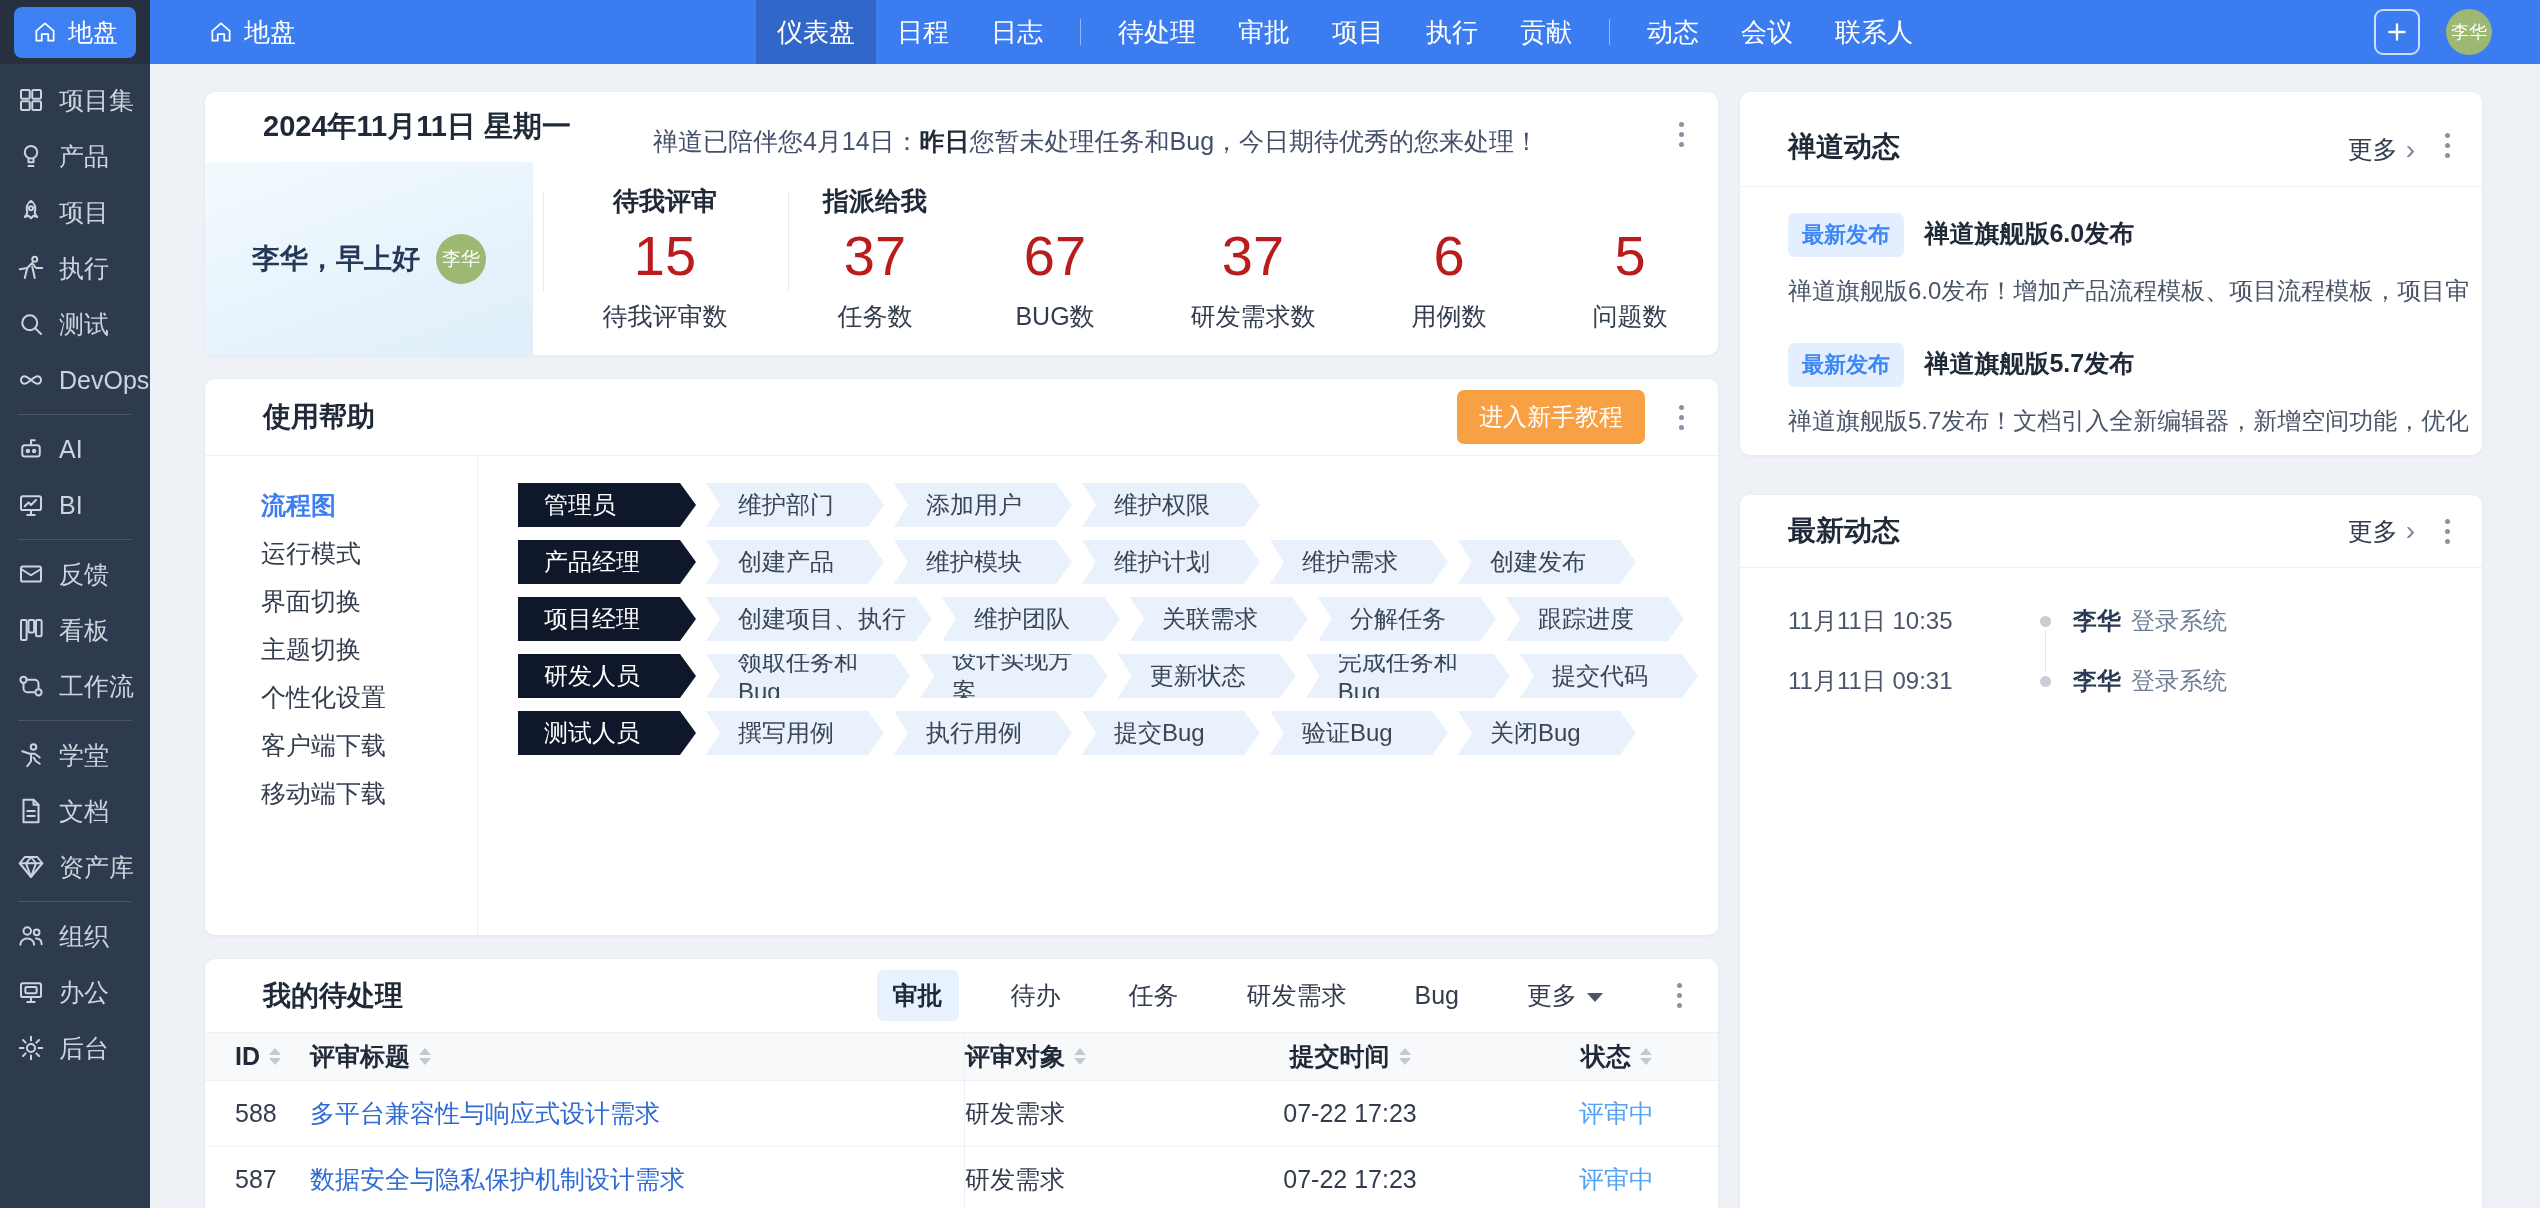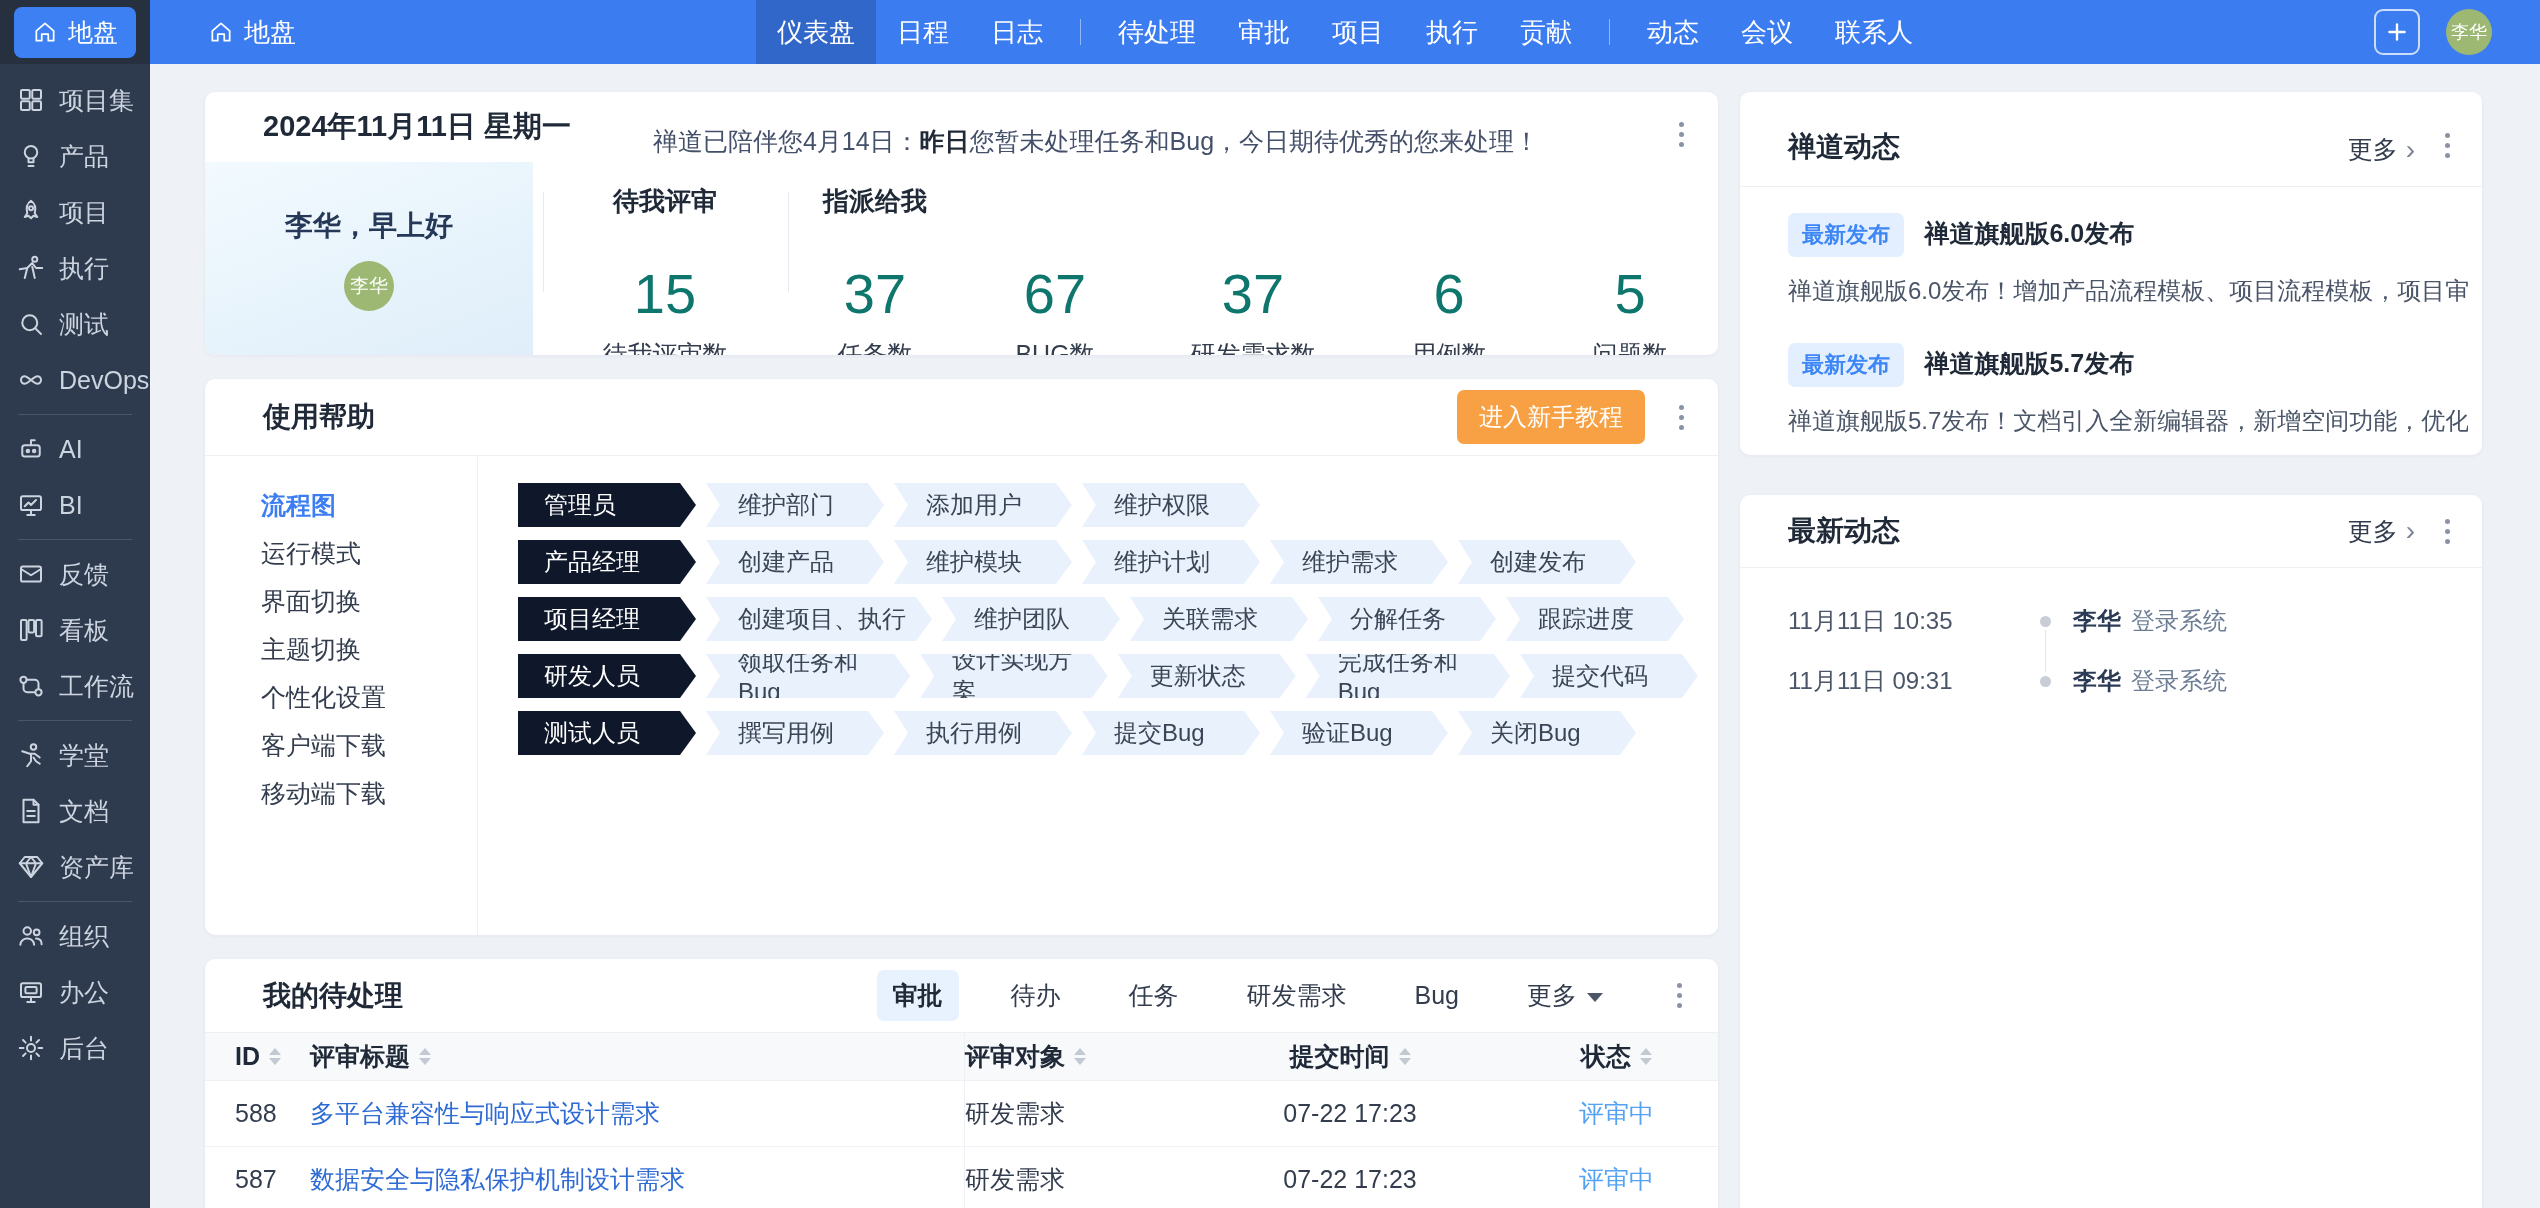--- a/index.html
+++ b/index.html
@@ -51,29 +51,29 @@
   .welcome { position:relative; height:263px; margin-bottom:24px; overflow:hidden; }
   .w-date-row { position:absolute; left:0; top:0; right:0; height:70px; display:flex; align-items:center; }
   .w-date { margin-left:58px; font-size:29px; font-weight:bold; color:#1f2937; }
   .w-msg { margin-left:82px; font-size:25px; color:#44506a;margin-top:28px; }
   .w-msg b { color:#1f2937; }
   .kebab { display:flex; flex-direction:column; gap:5px; padding:8px; cursor:pointer; }
   .kebab i { width:5px; height:5px; border-radius:50%; background:#8a93a3; }
   .w-kebab { position:absolute; right:26px; top:22px; }
   .w-greet-block { position:absolute; left:0; top:70px; bottom:0; width:328px;
     background:linear-gradient(160deg,#f2fafe 0%,#dfeefa 100%); border-radius:0 0 0 10px;
-    display:flex; flex-direction:column; align-items:center; justify-content:center; gap:16px; }
+    display:flex; align-items:center; justify-content:center; gap:16px; }
   .w-greet { font-size:28px; font-weight:bold; color:#253858; }
   .w-avatar { width:50px; height:50px; border-radius:50%; background:#9cb873; color:#fff;
     display:flex; align-items:center; justify-content:center; font-size:19px; }
   .w-vline { position:absolute; top:100px; height:100px; width:1px; background:#e7ebf1; }
   .w-group-label { position:absolute; top:92px; width:240px; margin-left:-120px; text-align:center;
     font-size:26px; font-weight:bold; color:#1f2937; }
   .stat { position:absolute; top:128px; width:220px; margin-left:-110px; text-align:center; cursor:pointer; }
-  .stat .num { font-size:56px; color:#0f766e; line-height:72px;margin-top:38px; }
+  .stat .num { font-size:56px; color:#b91c1c; line-height:72px; }
   .stat .lbl { font-size:25px; color:#333d4e; margin-top:8px; }
 
   
   .help { position:relative; height:556px; margin-bottom:24px; }
   .h-head { height:77px; display:flex; align-items:center; padding:0 26px 0 58px; border-bottom:1px solid #eef0f4; }
   .h-title { font-size:28px; font-weight:bold; }
   .h-spacer { flex:1; }
   .tutorial-btn { background:#f7a144; color:#fff; font-size:24px; padding:11px 22px; border:none;
     border-radius:7px; cursor:pointer; margin-right:26px; font-family:inherit; }
   .h-body { position:absolute; left:0; top:78px; right:0; bottom:0; }

